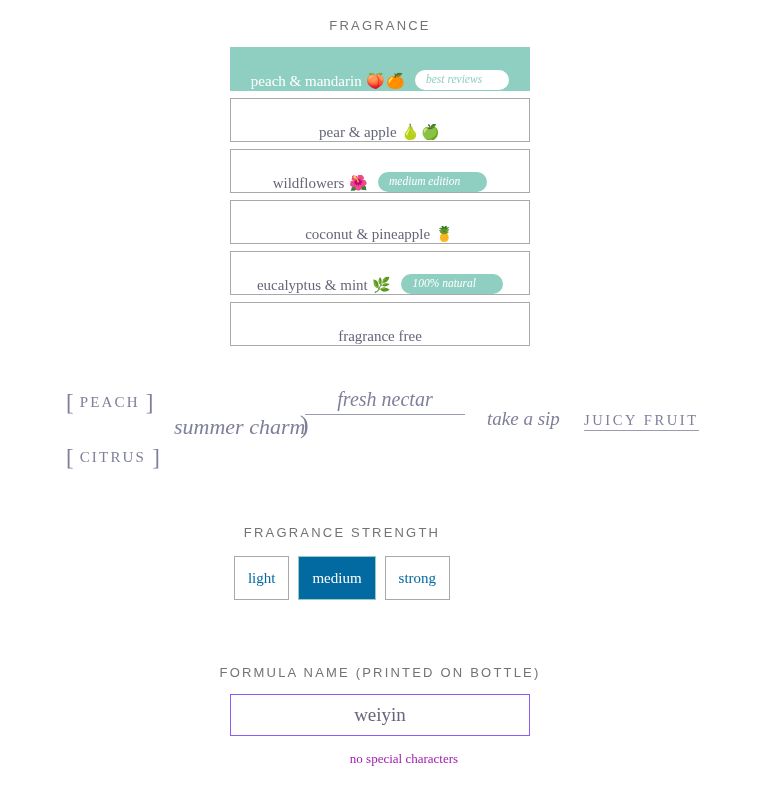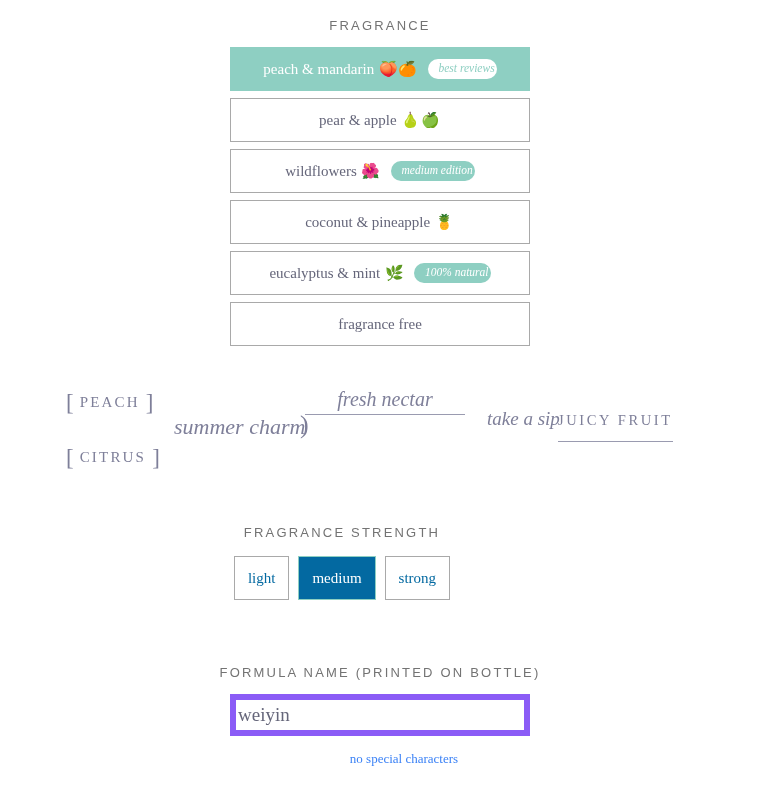--- a/index.html
+++ b/index.html
@@ -37,21 +37,21 @@
     margin: 14px auto 0 auto;
   }
   .option-row {
     box-sizing: border-box;
     width: 300px;
     height: 44px;
     margin-bottom: 7px;
     border: 1px solid #a9a9a9;
     background: #ffffff;
     display: flex;
-    align-items: center;
+    align-items: flex-end;
     justify-content: center;
     font-size: 15px;
     color: #65667a;
     cursor: pointer;
   }
   .option-row.selected {
     background: #8ecfc2;
     border-color: #8ecfc2;
     color: #ffffff;
   }
@@ -59,21 +59,21 @@
   .option-emoji {
     font-family: "DejaVu Sans", sans-serif;
     font-size: 15px;
     margin-left: 5px;
     letter-spacing: 1px;
   }
 
   .badge {
     display: inline-block;
     margin-left: 9px;
-    padding: 3px 2px 4px 11px;
+    padding: 3px 27px 4px 11px;
     border-radius: 11px;
     font-size: 11.5px;
     font-style: italic;
     white-space: nowrap;
     line-height: 1.15;
   }
   .badge.on-teal {            
     background: #ffffff;
     color: #8ecfc2;
   }
@@ -128,26 +128,26 @@
   .decor-fraction .paren {
     position: absolute;
     left: -5px;
     top: 22px;
     font-size: 26px;
     font-style: normal;
   }
 
   .decor-underlined {
     position: absolute;
-    left: 558px;
+    left: 584px;
     top: 44px;
     font-size: 14.5px;
     letter-spacing: 2.6px;
     font-variant: small-caps;
-    padding-bottom: 12px;
+    padding-bottom: 1px;
     border-bottom: 1px solid #9a9bb0;
     white-space: nowrap;
   }
 
   
   .strength-block { position: absolute; left: 0; top: 525px; width: 644px; margin-left: 20px; }
   .strength-options {
     display: flex;
     justify-content: center;
     gap: 9px;
@@ -174,32 +174,33 @@
   }
 
   
   .formula-block { position: absolute; left: 0; top: 665px; width: 760px; }
   .formula-input {
     box-sizing: border-box;
     display: block;
     width: 300px;
     height: 42px;
     margin: 14px auto 0 auto;
-    border: 6px solid #8b5cf6;
+    border: 1px solid #8b5cf6;
     background: #ffffff;
     font-family: "Liberation Serif", "DejaVu Serif", serif;
     font-size: 19px;
     color: #65667a;
+    text-align: center;
     outline: none;
   }
   .formula-hint {
     margin-top: 15px;
     text-align: center;
     font-size: 13px;
-    color: #3b82f6;
+    color: #a21caf;
     padding-left: 48px;
   }
 </style>
 </head>
 <body>
 
 <div class="page">
 
   <div class="fragrance-block">
     <div class="section-header fragrance-header">FRAGRANCE</div>

